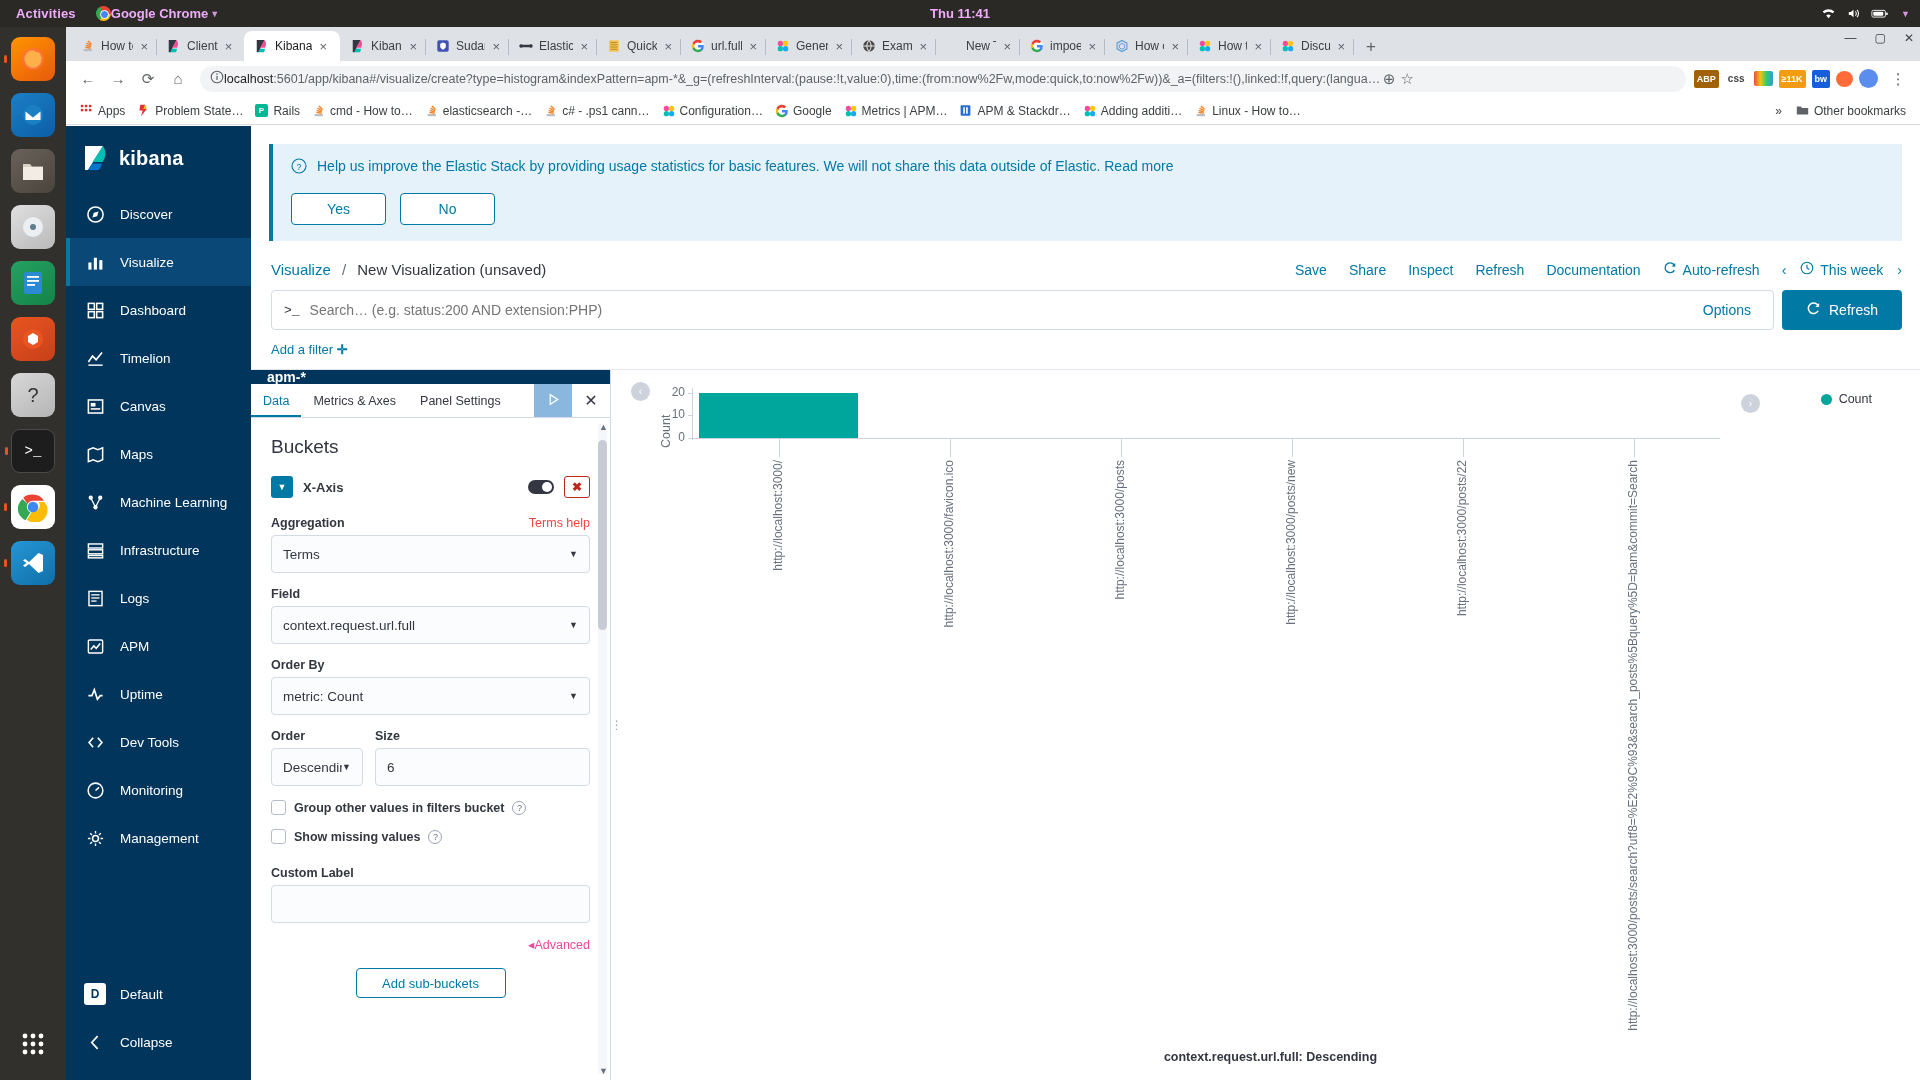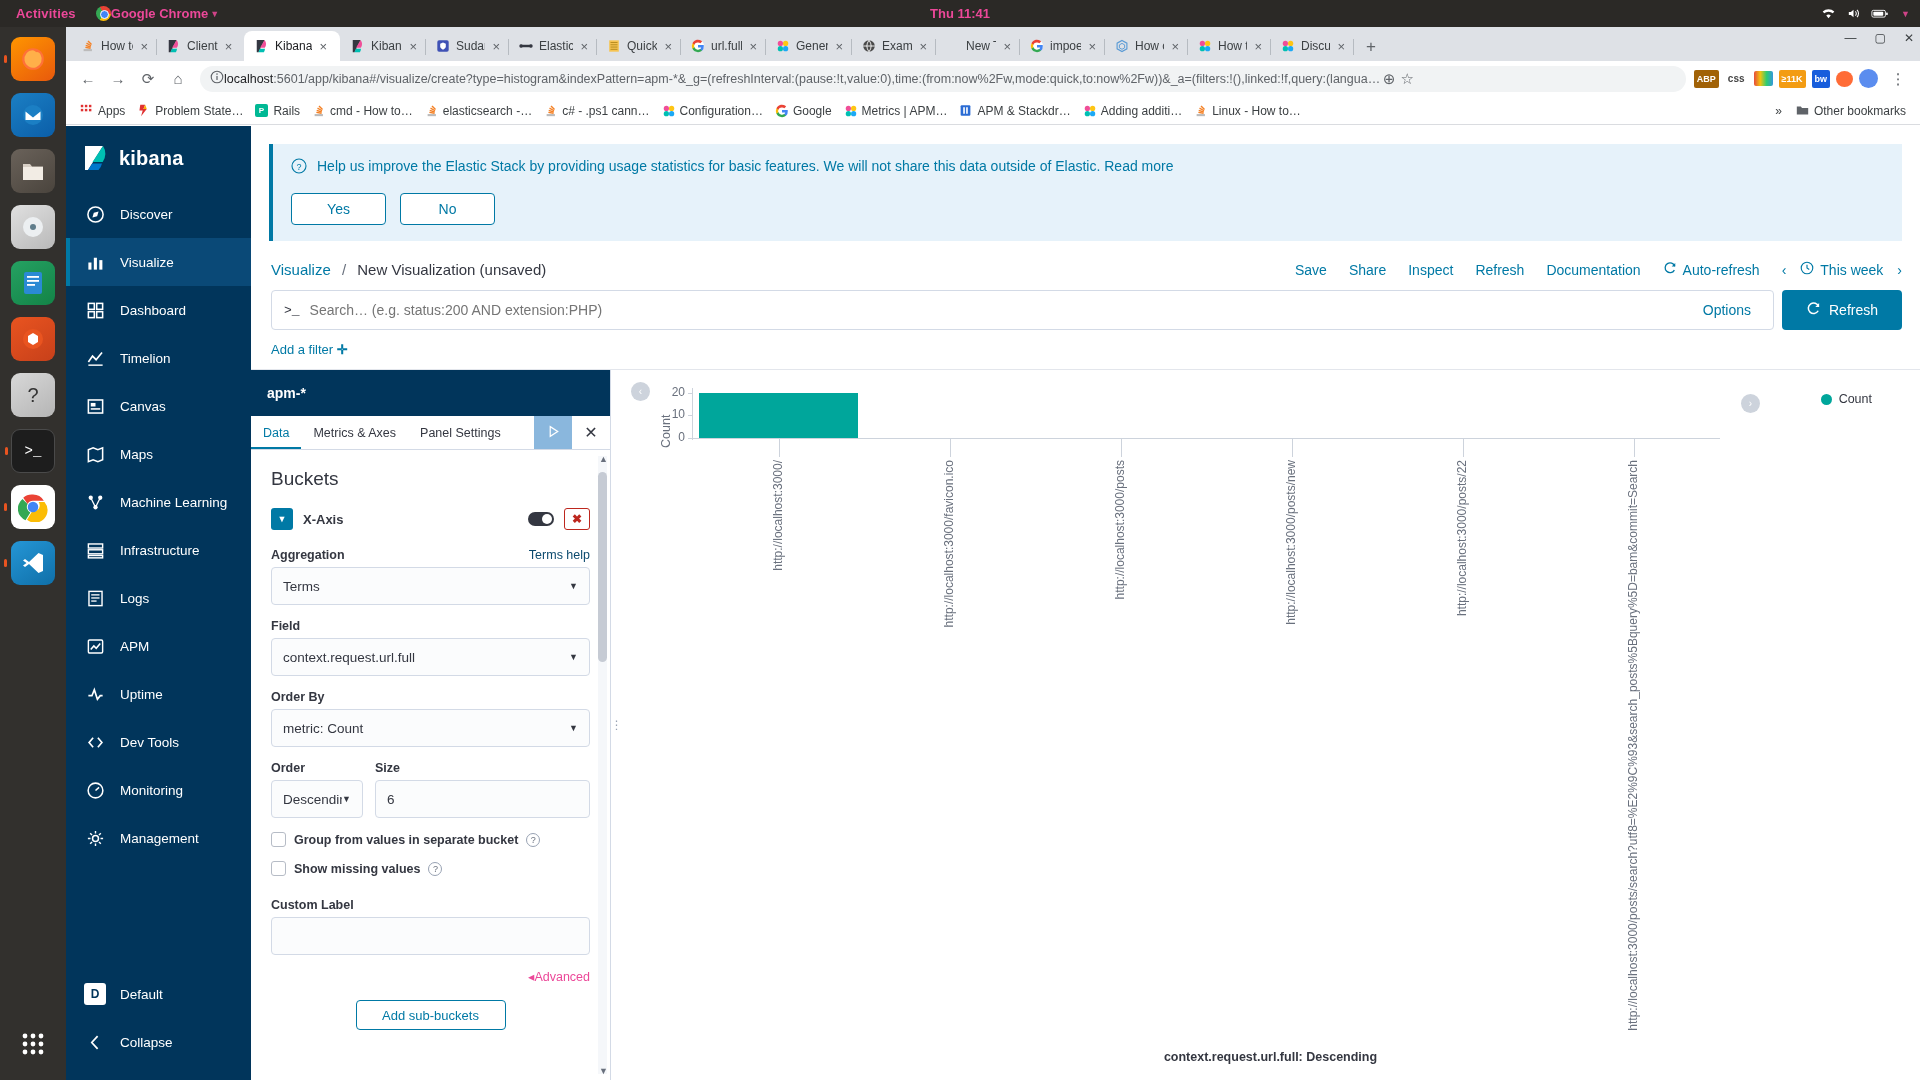--- a/index.html
+++ b/index.html
@@ -8,21 +8,21 @@
     font-family: "Liberation Sans", sans-serif;
     font-size: 13px;
     background:#fff;
     -webkit-font-smoothing: antialiased;
   }
   .root { position:relative; width:1920px; height:1080px; }
 
   
   .gnome-bar {
     position:absolute; left:0; top:0; width:1920px; height:27px;
-    background:#2b2926; color:#ec4899; display:flex; align-items:center;
+    background:#2b2926; color:#f0abfc; display:flex; align-items:center;
     font-size:13px; font-weight:bold;
   }
   .gnome-activities { padding:0 14px 0 16px; letter-spacing:.2px; }
   .gnome-app { display:flex; align-items:center; padding:0 6px; }
   .chrome-dot {
     width:15px; height:15px; border-radius:50%;
     background:
       conic-gradient(from -30deg, #ea4335 0 120deg, #fbbc05 0 240deg, #34a853 0 360deg);
     position:relative;
   }
@@ -143,21 +143,21 @@
   .search-options{ color:#0079a5; font-size:14px; padding:0 10px;}
   .refresh-btn{ background:#0079a5; color:#fff; height:40px; min-width:120px; border-radius:4px;
      display:flex;align-items:center;justify-content:center; gap:8px; font-size:14px; margin-left:8px;}
 
   .filterbar{ padding:12px 20px 12px 20px; font-size:13px; color:#0079a5;}
 
   .kb-body { flex:1; display:flex; min-height:0; border-top:1px solid #e3e6ec;}
 
   .vis-panel { width:360px; flex:0 0 360px; display:flex; flex-direction:column; background:#fff;
       border-right:1px solid #d3dae6; }
-  .vis-index { background:#01355b; color:#fff; height:46px; display:flex; align-items:center;
+  .vis-index { background:#01355b; color:#fff; height:14px; display:flex; align-items:center;
       padding-left:16px; font-size:14px; font-weight:bold;}
   .vis-tabs { display:flex; align-items:stretch; height:34px; border-bottom:1px solid #d3dae6; }
   .vis-tab { padding:0 12px; display:flex; align-items:center; font-size:12.5px; color:#343741;}
   .vis-tab.active{ box-shadow: inset 0 -2px 0 #0079a5; color:#0079a5;}
   .vis-tab-spacer{ flex:1; }
   .vis-apply{ width:38px; background:#8ab7dd; color:#fff; display:flex;align-items:center;justify-content:center;}
   .vis-close{ width:38px; color:#343741; display:flex;align-items:center;justify-content:center; font-size:16px;}
 
   .vis-scroll { flex:1; position:relative; overflow:hidden; padding:18px 20px 0 20px; }
   .vis-sb { position:absolute; right:3px; top:6px; bottom:6px; width:9px; background:#f5f7fa;}
@@ -171,21 +171,21 @@
   .bh-label{ font-size:13px; font-weight:bold; color:#343741; flex:1;}
   .toggle{ width:26px;height:14px;border-radius:8px; background:#343741; position:relative;}
   .toggle::after{ content:""; position:absolute; right:2px; top:2px; width:10px;height:10px;
      border-radius:50%; background:#fff;}
   .del-btn{ width:26px;height:22px; border:1px solid #bd271e; border-radius:3px; color:#bd271e;
      display:flex;align-items:center;justify-content:center; font-size:12px; font-weight:bold;}
 
   .fld { margin-bottom:14px; }
   .fld-row { display:flex; align-items:center; margin-bottom:5px;text-align:right;}
   .fld-label{ font-size:12.5px; font-weight:bold; color:#343741; }
-  .fld-help{ margin-left:auto; font-size:12.5px; color:#0c4a6e;}
+  .fld-help{ margin-left:auto; font-size:12.5px; color:#ef4444;}
   .sel, .inp {
      width:100%; height:38px; border:1px solid #d3dae6; border-radius:4px; background:#fbfcfd;
      display:flex; align-items:center; padding:0 11px; font-size:13.5px; color:#343741;
   }
   .sel .arrow{ margin-left:auto; font-size:9px; color:#343741;}
   .two-col{ display:flex; gap:12px; }
   .two-col .c1{ width:92px; flex:0 0 92px;}
   .two-col .c2{ flex:1; }
   .chk-row{ display:flex; align-items:center; gap:8px; margin-bottom:14px;}
   .chk{ width:15px;height:15px;border:1px solid #b6bcc6; border-radius:3px; background:#fff; flex:0 0 15px;}
@@ -985,21 +985,21 @@
                 <div class="c2">
                   <div class="fld-row">
                       <span class="fld-label">Size</span>
                     </div>
                   <div class="inp">6</div>
                 </div>
               </div>
 
               <div class="chk-row">
                 <span class="chk"></span>
-                <span class="chk-lbl">Group from values in separate bucket</span>
+                <span class="chk-lbl">Group other values in filters bucket</span>
                 <span class="qmark">?</span>
               </div>
 
               <div class="chk-row">
                 <span class="chk"></span>
                 <span class="chk-lbl">Show missing values</span>
                 <span class="qmark">?</span>
               </div>
 
               <div class="fld" style="margin-top:22px;">

